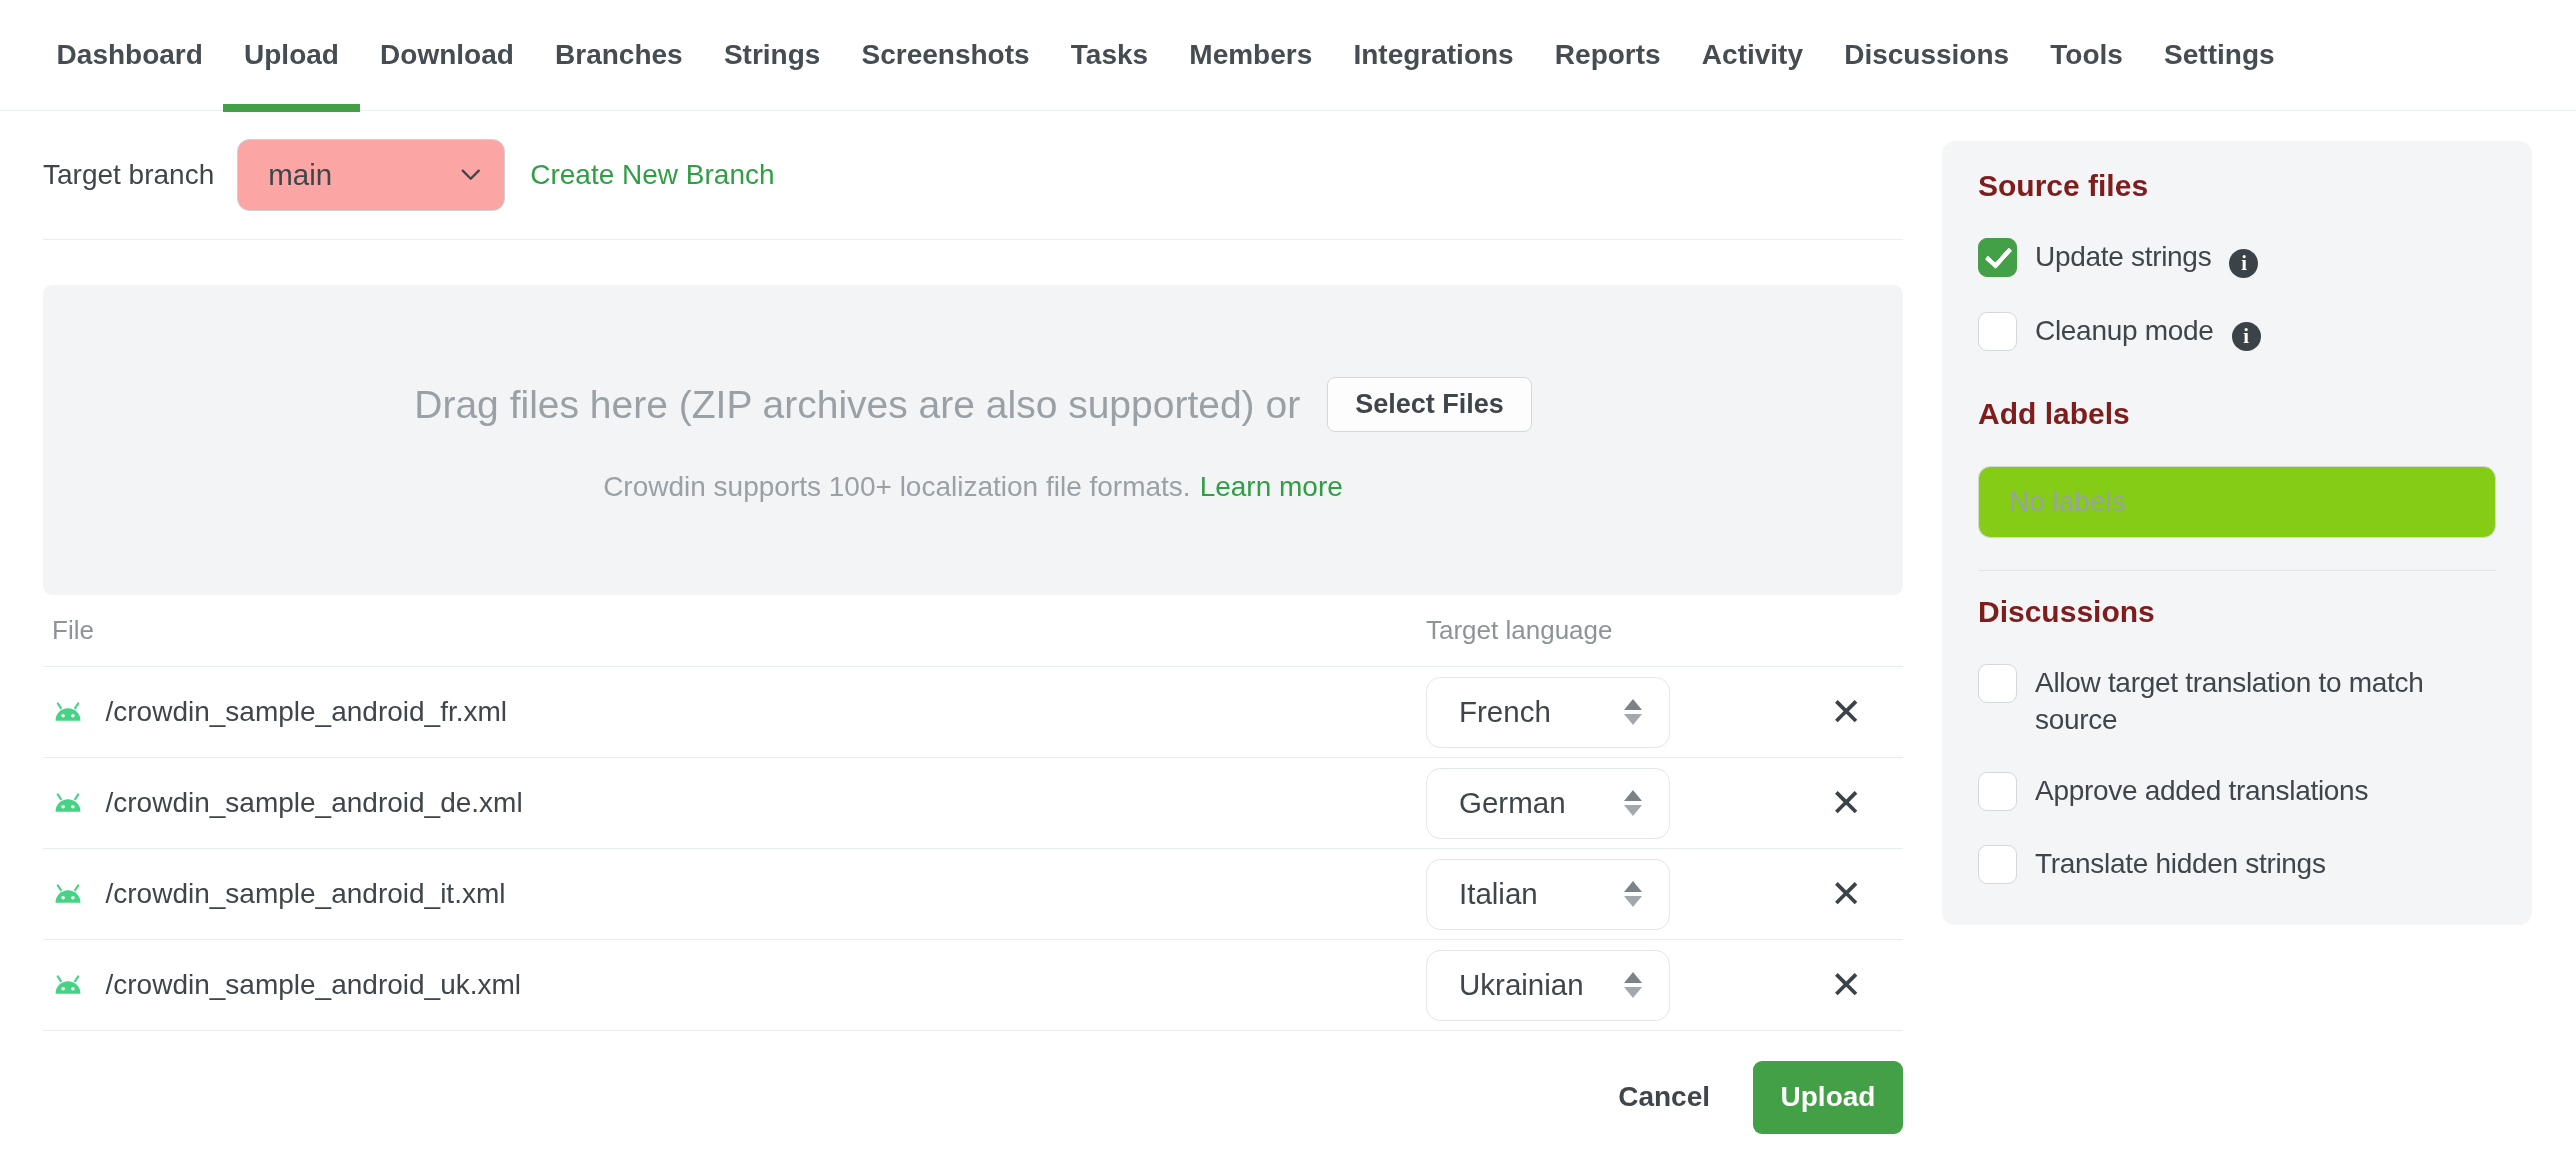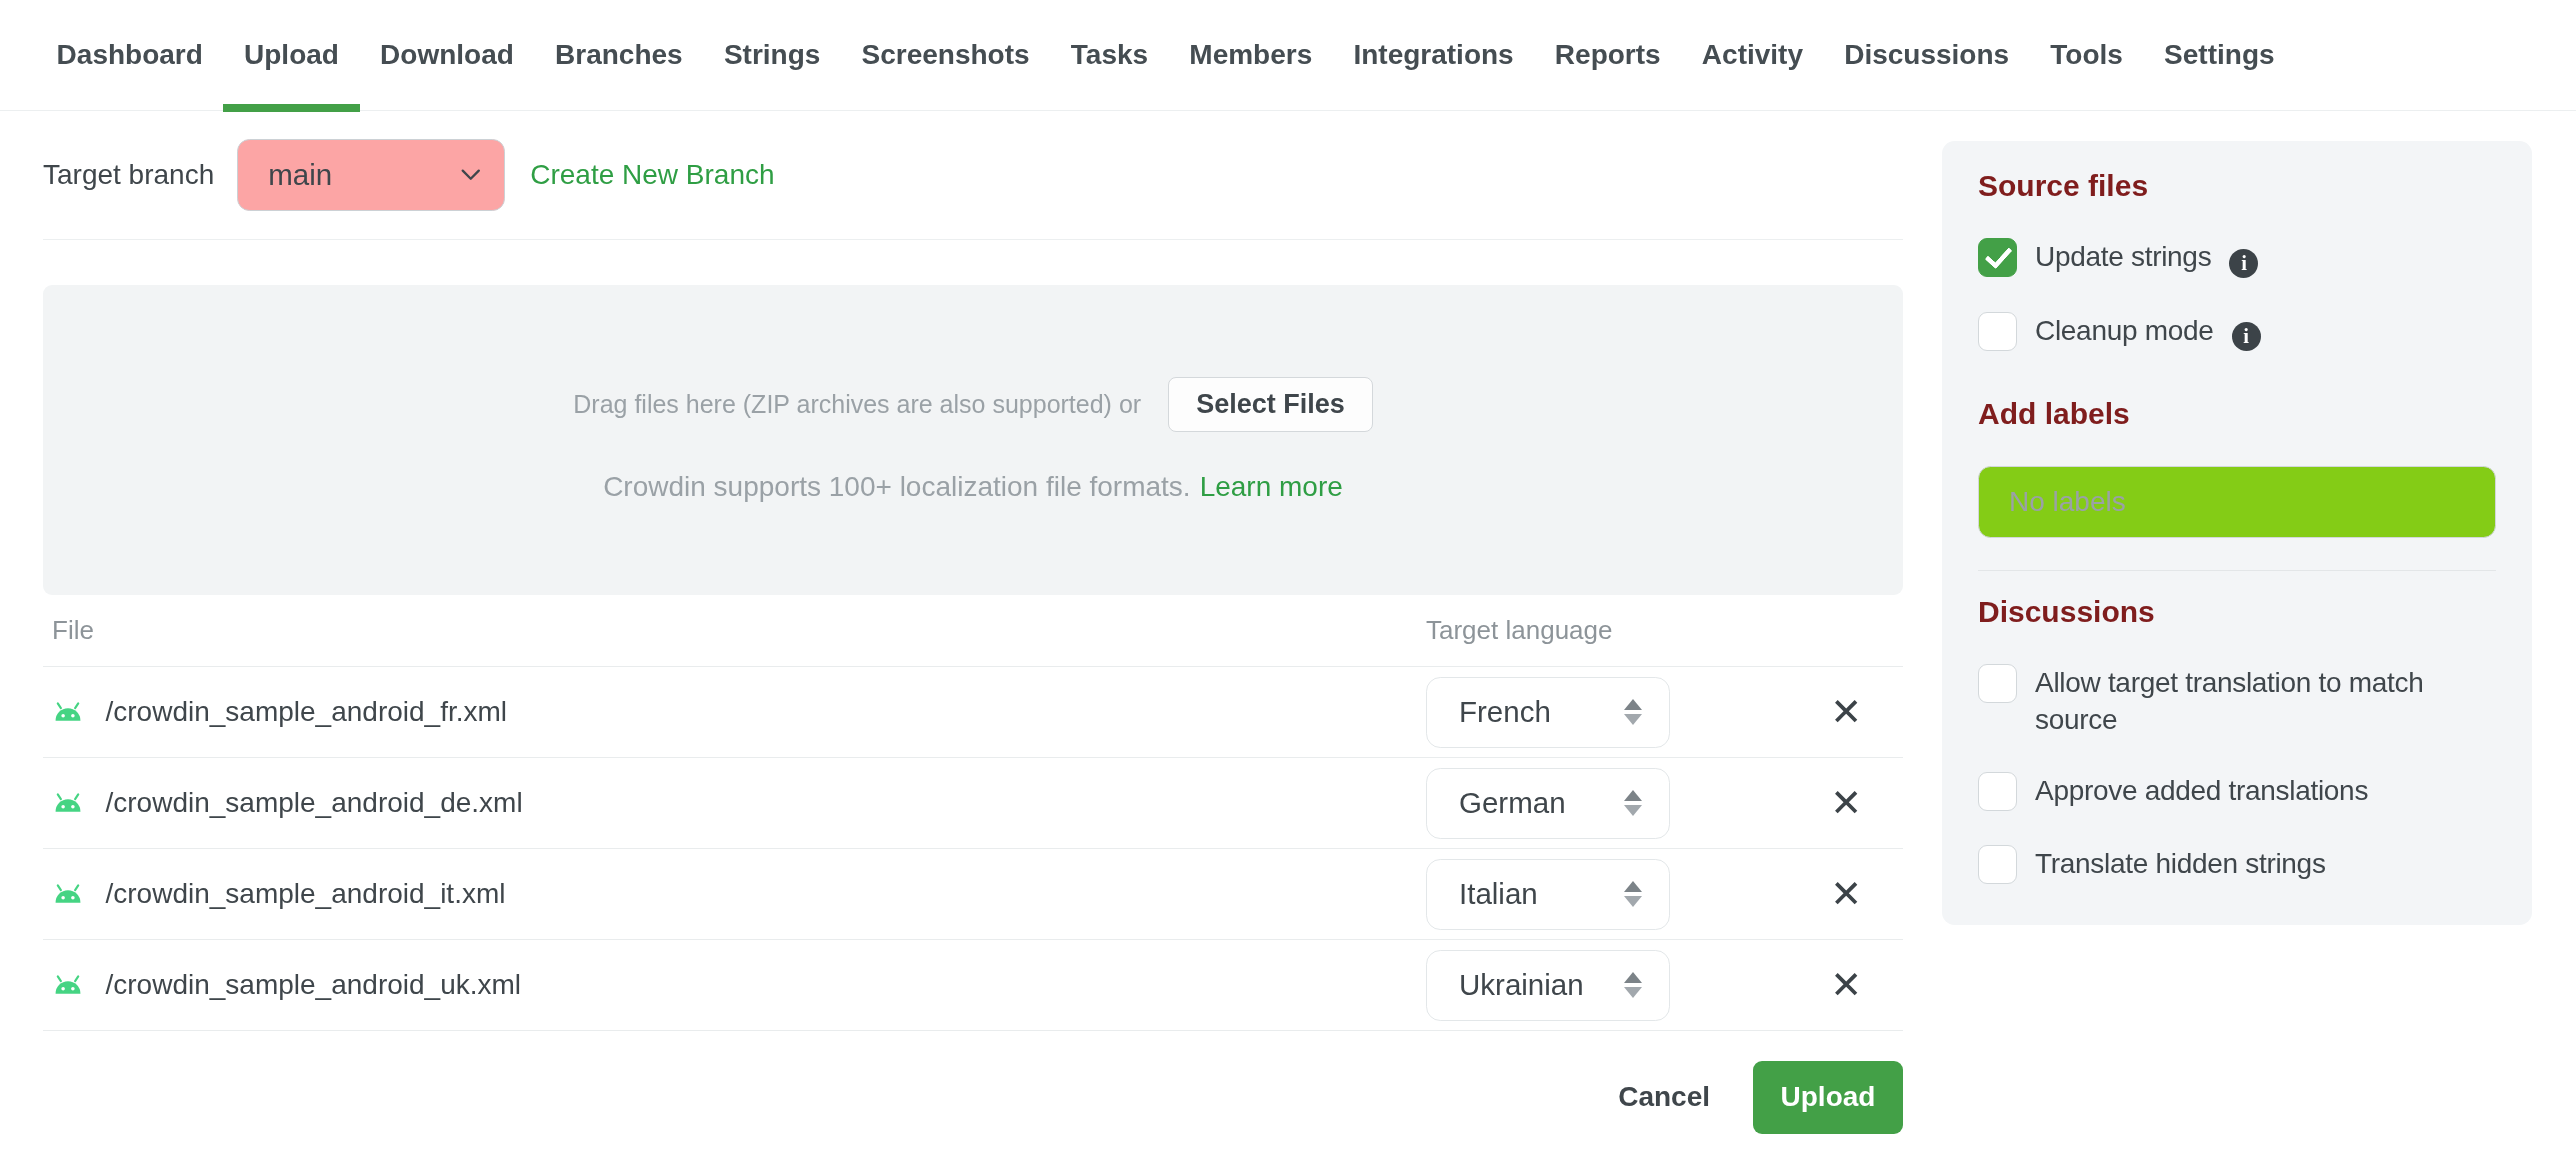--- a/index.html
+++ b/index.html
@@ -90,21 +90,21 @@
     margin-top: 45px;
     height: 310px;
     background: #f2f4f5;
     border-radius: 9px;
     display: flex;
     flex-direction: column;
     align-items: center;
     justify-content: center;
   }
   .dz-line1 { display: flex; align-items: center; gap: 27px; }
-  .dz-text { font-size: 25px; color: var(--text-gray); }
+  .dz-text { font-size: 39px; color: var(--text-gray); }
   .select-files-btn {
     height: 55px;
     padding: 0 27px;
     background: #fdfdfd;
     border: 1.8px solid #d4d8db;
     border-radius: 8px;
     font-family: inherit;
     font-size: 27px;
     font-weight: 700;
     color: var(--text-dark);

